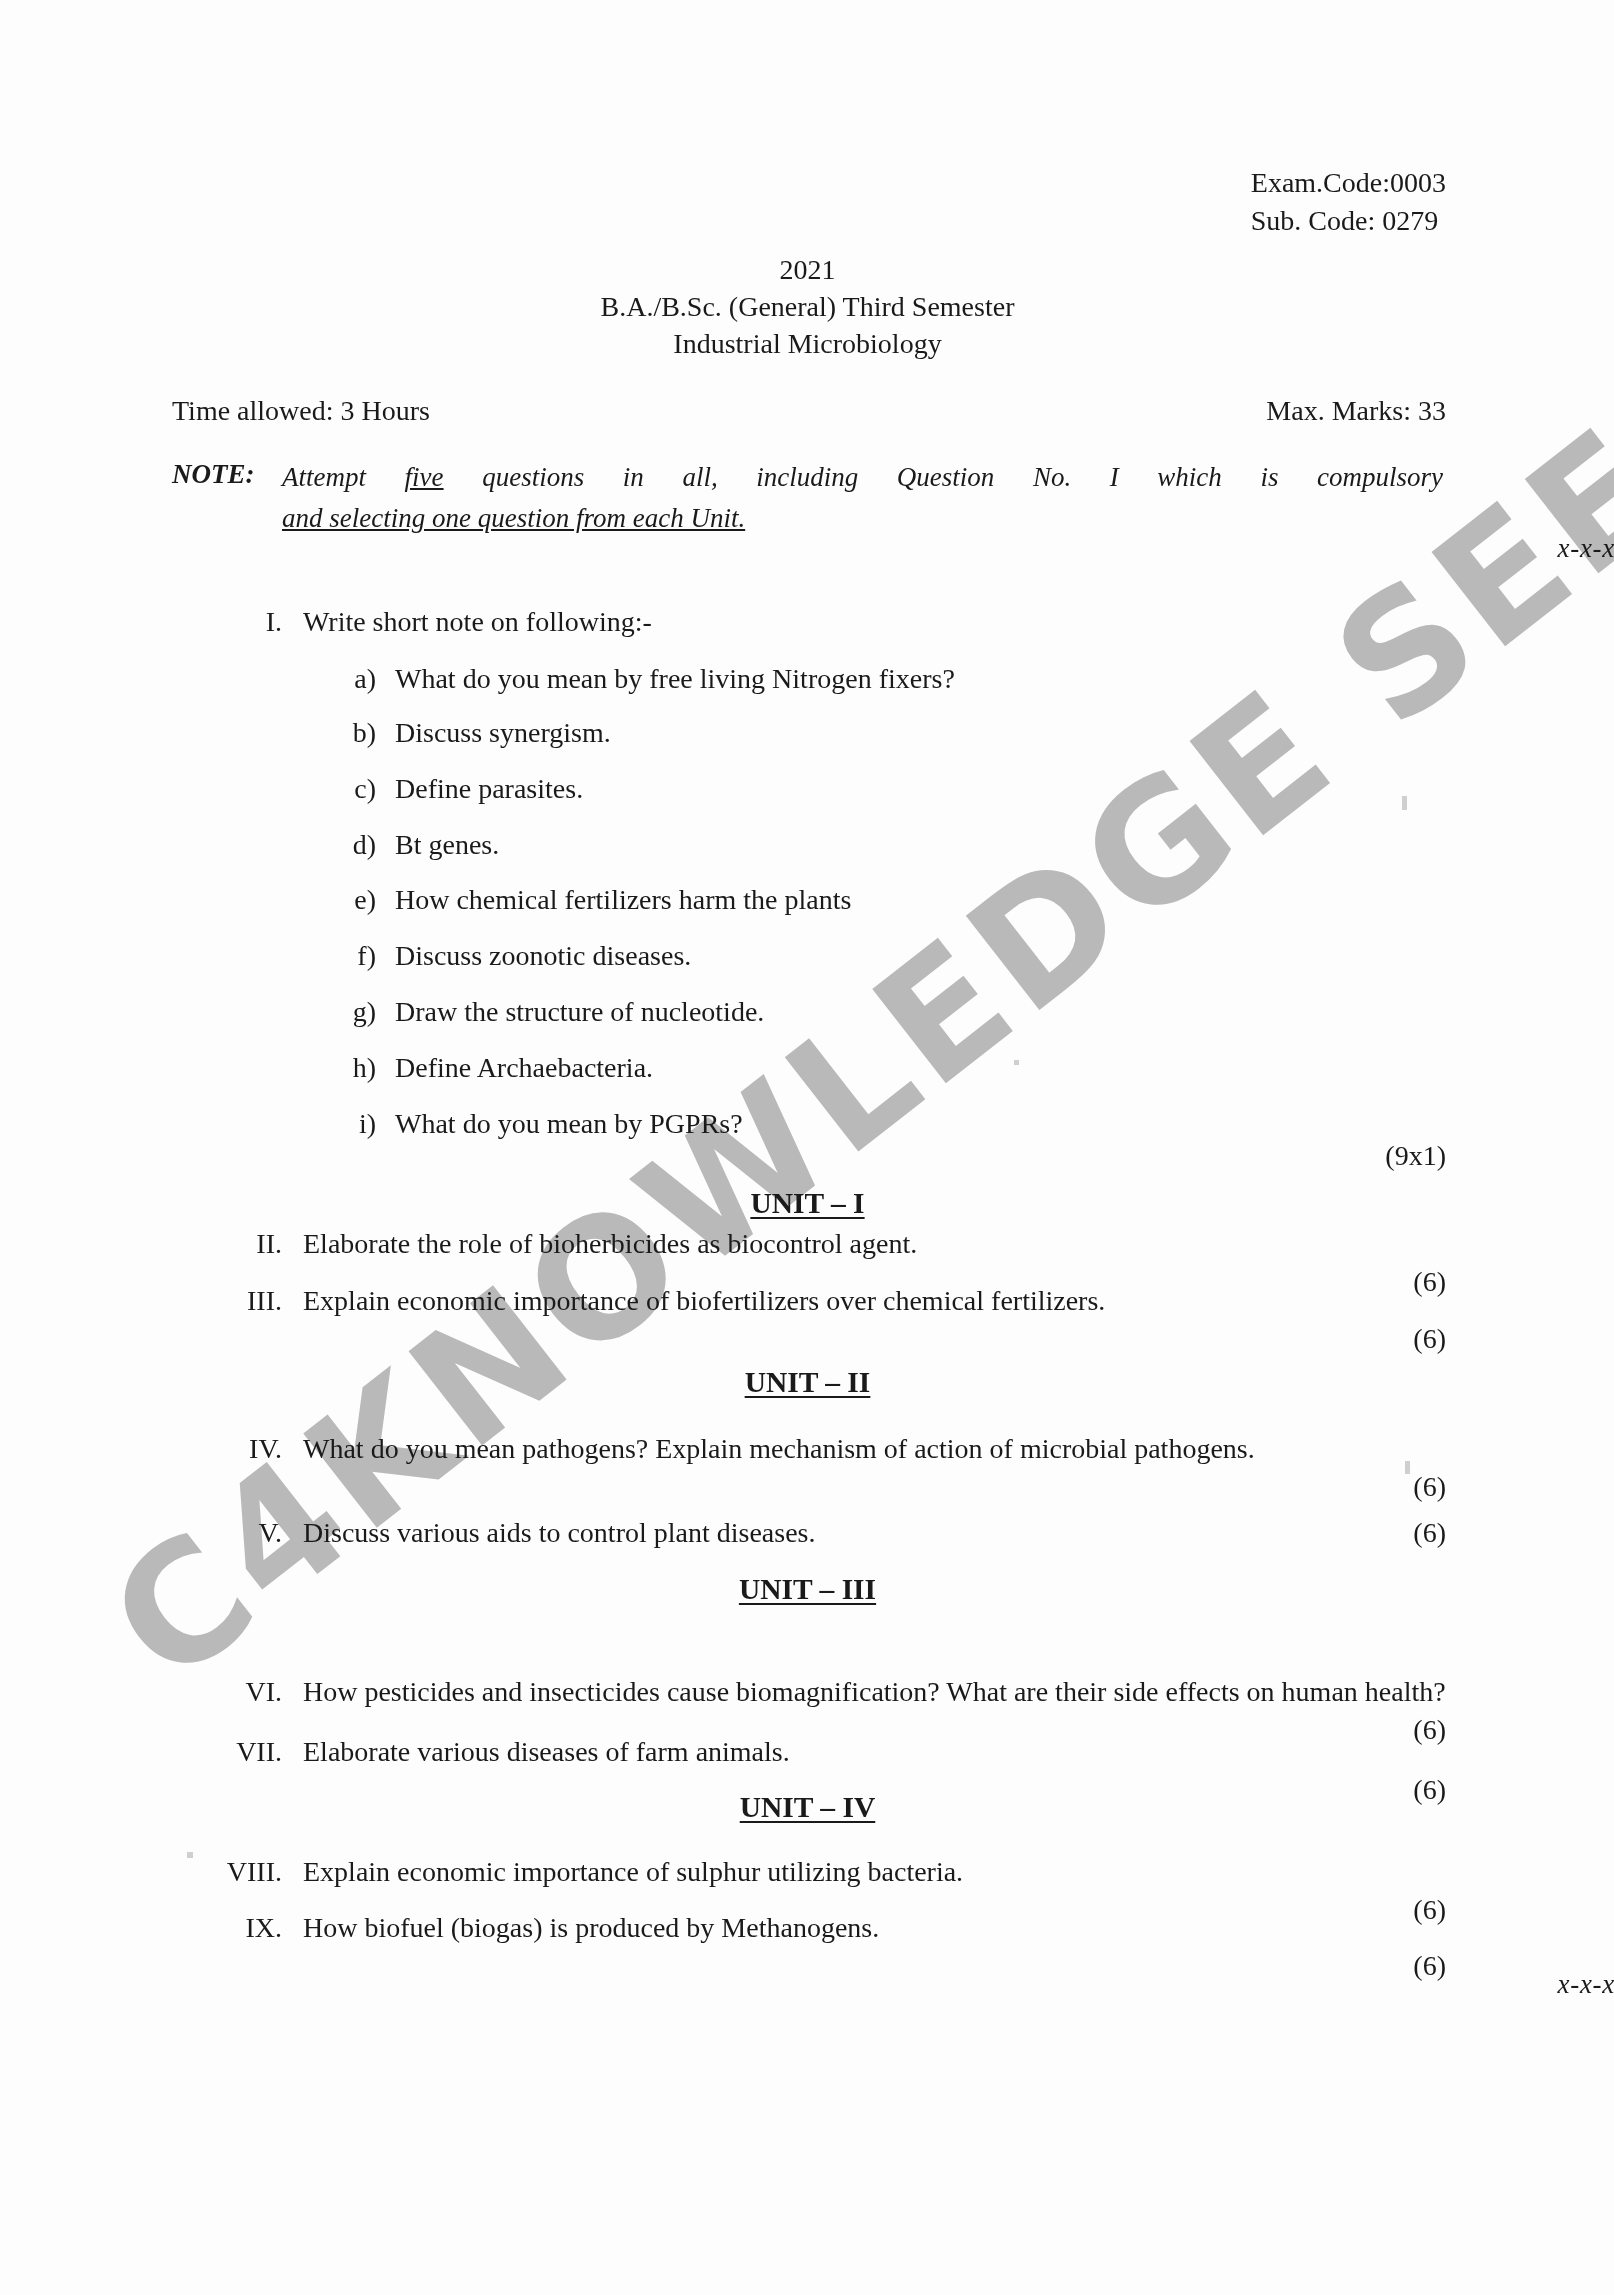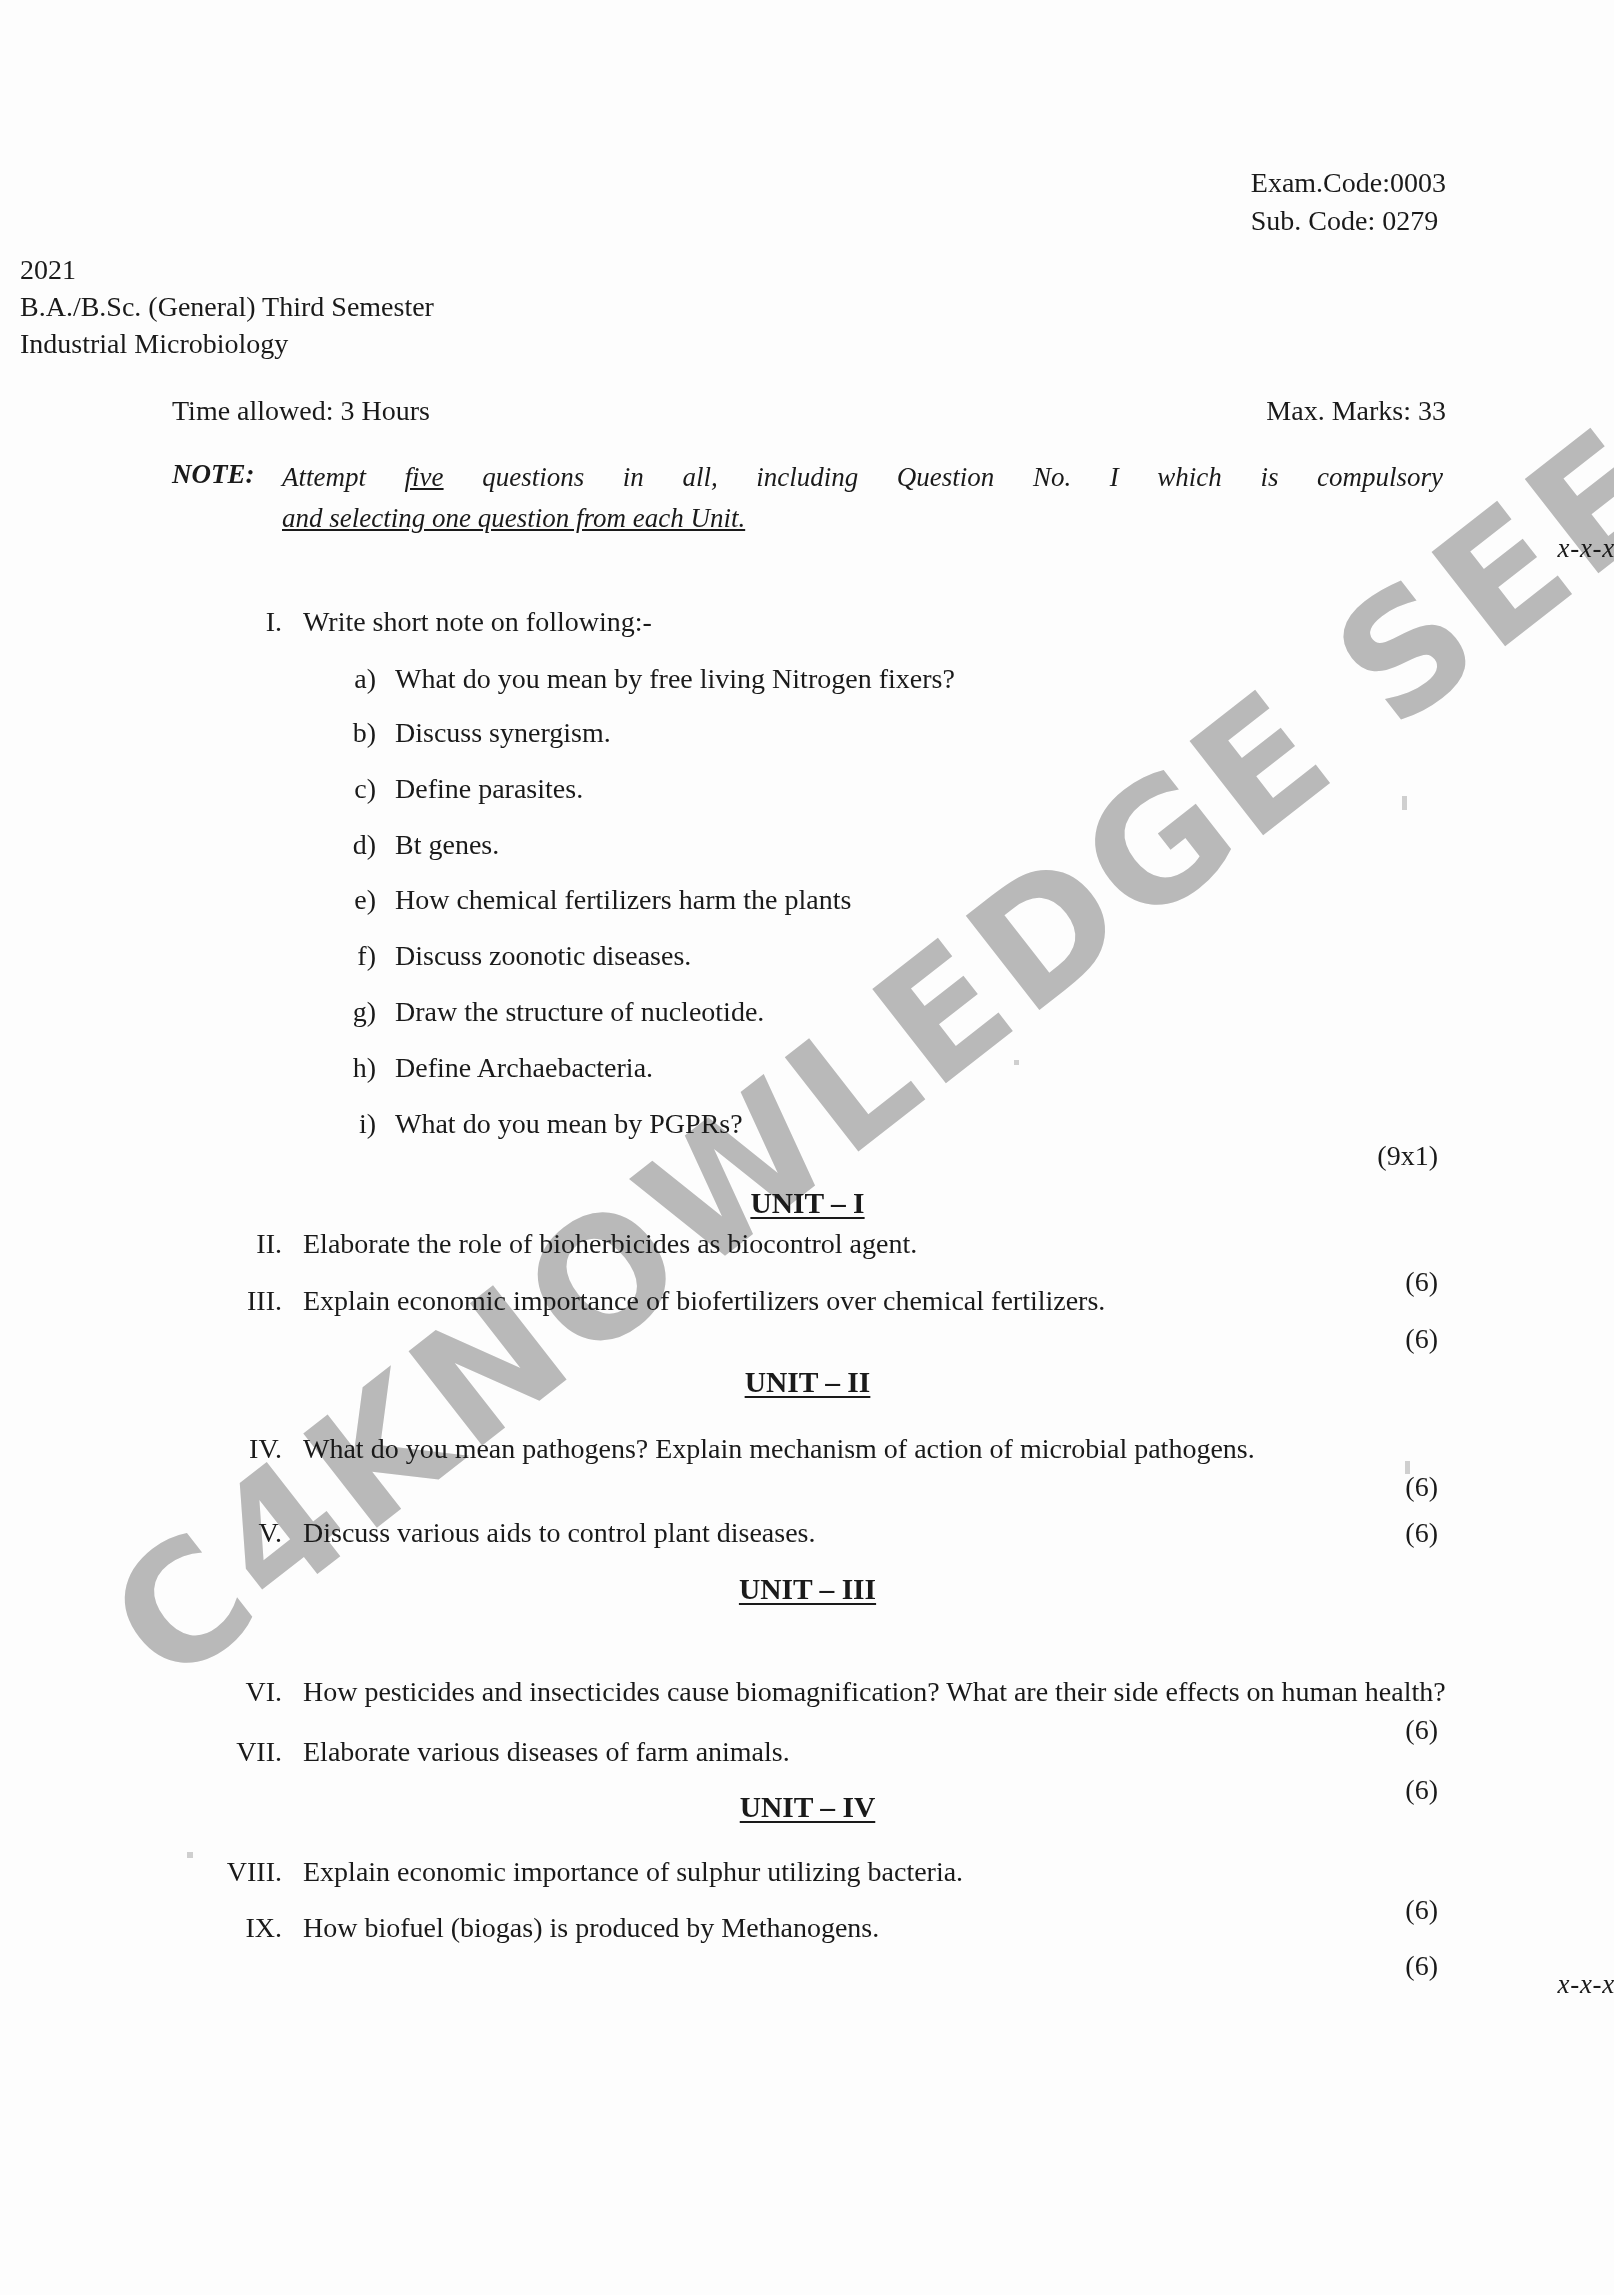--- a/index.html
+++ b/index.html
@@ -54,23 +54,23 @@
     line-height: 1.34;
     white-space: nowrap;
   }
 
   
   .titleblock {
     position: absolute;
     left: 0;
     right: 0;
     top: 251px;
+    text-align: center;
     font-size: 28px;
     line-height: 1.33;
-    padding-left: 20px;
   }
   .titleblock div { white-space: nowrap; }
 
   
   .metarow {
     position: absolute;
     left: 172px;
     right: 169px;
     top: 395px;
     font-size: 28px;
@@ -140,21 +140,21 @@
     display: block;
     margin-left: 131px;
     margin-right: 0;
   }
   .qtext.justify {
     text-align: justify;
     text-align-last: left;
   }
   .qmark {
     position: absolute;
-    right: 8px;
+    right: 0;
     white-space: nowrap;
   }
 
   
   .subrow {
     position: absolute;
     left: 172px;
     right: 169px;
     font-size: 28px;
   }

